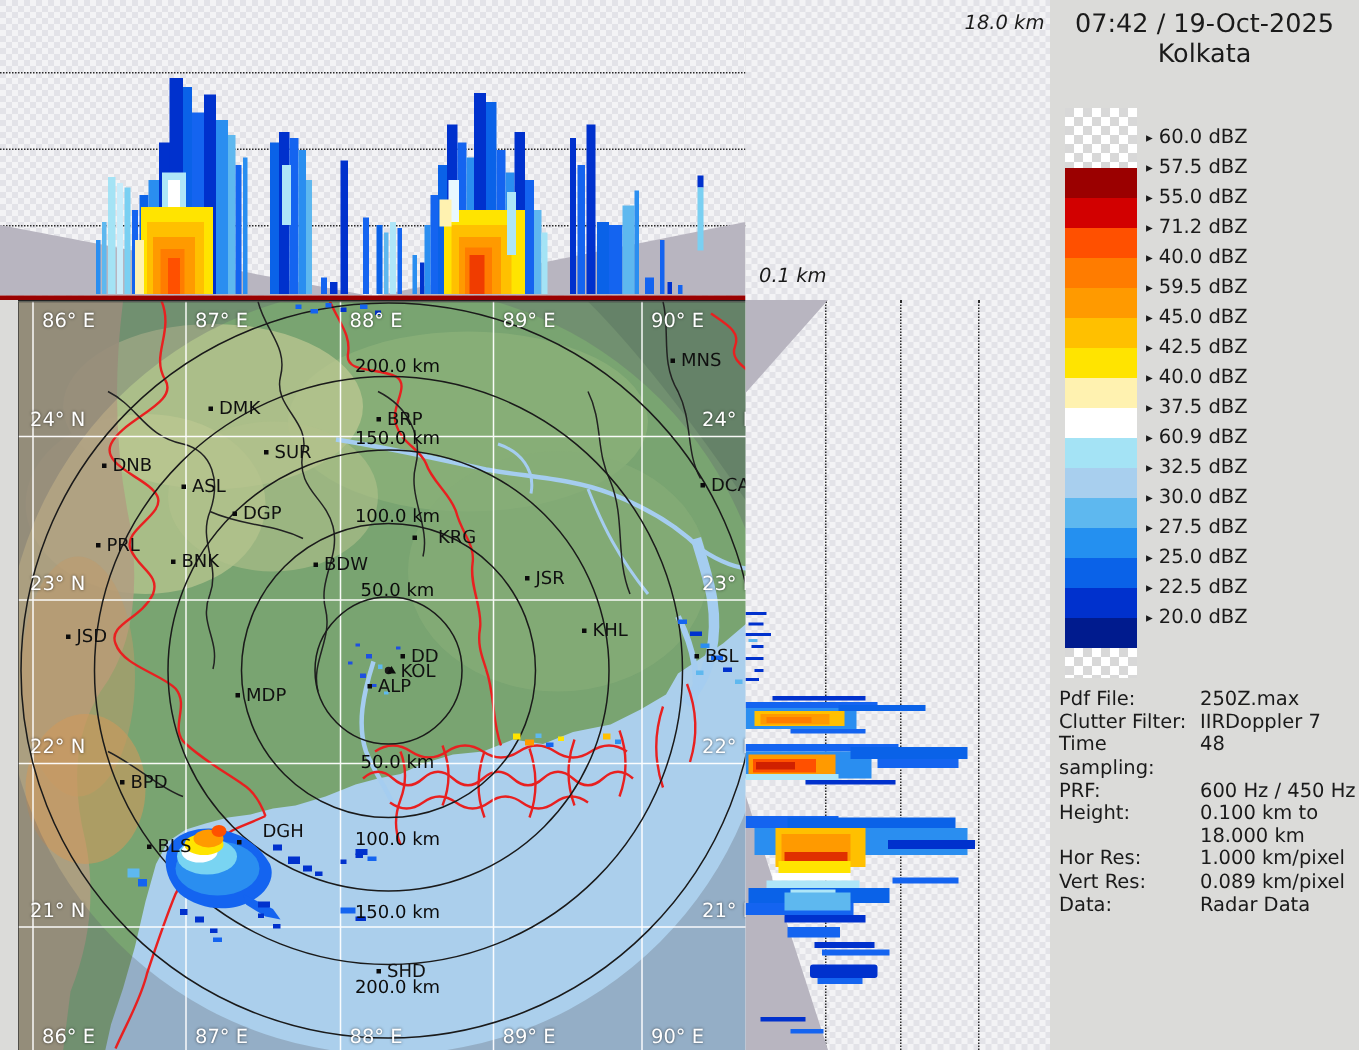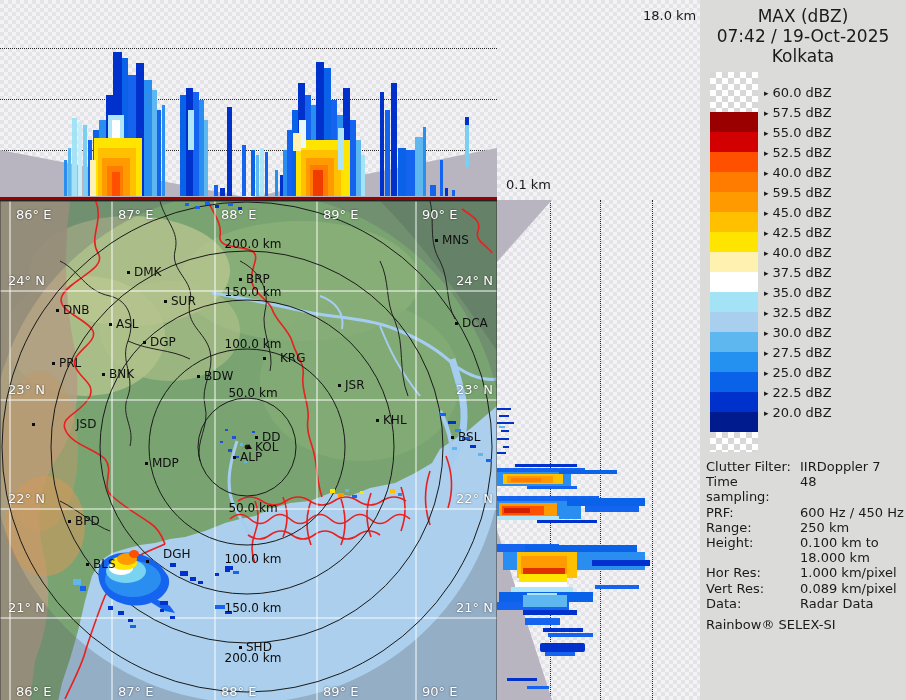--- a/index.html
+++ b/index.html
@@ -5,22 +5,22 @@
   html,body{margin:0;padding:0;background:#dbdbd9;}
   *{box-sizing:border-box;}
   .stage{position:relative;width:906px;height:700px;overflow:hidden;
          font-family:"DejaVu Sans","Liberation Sans",sans-serif;color:#1a1a1a;}
   .checker{background-image:conic-gradient(#f3f3f5 25%,#e3e3e8 0 50%,#f3f3f5 0 75%,#e3e3e8 0);
            background-size:8px 8px;}
   .checker-cell{background-image:conic-gradient(#ffffff 25%,#d8d8d8 0 50%,#ffffff 0 75%,#d8d8d8 0);
            background-size:12px 12px;}
   
   .top-panel{position:absolute;left:0;top:0;width:497px;height:200px;}
-  .corner{position:absolute;left:497px;top:0;width:203px;height:200px;}
-  .map{position:absolute;left:0;top:200px;width:497px;height:460px;border-top:1px solid #222;}
+  .corner{position:absolute;left:497px;top:0;width:203px;height:200px;font-style:italic;}
+  .map{position:absolute;left:12px;top:200px;width:497px;height:460px;border-top:1px solid #222;}
   .right-panel{position:absolute;left:497px;top:200px;width:203px;height:500px;}
   .legend-col{position:absolute;left:700px;top:0;width:206px;height:700px;background:#dbdbd9;}
   .hgrid{position:absolute;left:0;width:497px;height:0;border-top:1px dotted #2a2a2a;}
   .vgrid{position:absolute;top:0;height:500px;width:0;border-left:1px dotted #2a2a2a;}
   .baseline{position:absolute;left:0;top:197px;width:497px;height:3px;background:#990000;}
   .axis-label{position:absolute;font-size:13px;color:#1a1a1a;white-space:nowrap;}
   svg{position:absolute;left:0;top:0;display:block;}
   
   .gridlabel{position:absolute;font-size:13px;color:#fff;text-shadow:0 0 2px rgba(0,0,0,.65);white-space:nowrap;}
   .ringlabel{position:absolute;font-size:12px;color:#0b0b0b;transform:translate(-50%,-50%);white-space:nowrap;}
@@ -340,21 +340,21 @@
         <div class="clabel" style="left: 59px; top: 162px;">PRL</div>
         <div class="cdot" style="left: 102px; top: 172px;"></div>
         <div class="clabel" style="left: 109px; top: 173px;">BNK</div>
         <div class="cdot" style="left: 197px; top: 174px;"></div>
         <div class="clabel" style="left: 204px; top: 175px;">BDW</div>
         <div class="cdot" style="left: 338px; top: 183px;"></div>
         <div class="clabel" style="left: 345px; top: 184px;">JSR</div>
         <div class="cdot" style="left: 376px; top: 218px;"></div>
         <div class="clabel" style="left: 383px; top: 219px;">KHL</div>
         <div class="cdot" style="left: 32px; top: 222px;"></div>
-        <div class="clabel" style="left: 39px; top: 223px; margin-left: 37px;">JSD</div>
+        <div class="clabel" style="left: 39px; top: 223px;">JSD</div>
         <div class="cdot" style="left: 451px; top: 235px;"></div>
         <div class="clabel" style="left: 458px; top: 236px;">BSL</div>
         <div class="cdot" style="left: 255px; top: 235px;"></div>
         <div class="clabel" style="left: 262px; top: 236px;">DD</div>
         <div class="ctri" style="left: 246px; top: 243px;"></div>
         <div class="clabel" style="left: 255px; top: 246px;">KOL</div>
         <div class="cdot" style="left: 233px; top: 255px;"></div>
         <div class="clabel" style="left: 240px; top: 256px;">ALP</div>
         <div class="cdot" style="left: 145px; top: 261px;"></div>
         <div class="clabel" style="left: 152px; top: 262px;">MDP</div>
@@ -432,21 +432,20 @@
         <rect x="43" y="443" width="45" height="9" rx="2" fill="#0031cd"></rect>
           <rect x="48" y="452" width="30" height="4" fill="#1464f0"></rect>
         <rect x="10" y="478" width="30" height="3" fill="#0031cd"></rect>
           <rect x="30" y="486" width="22" height="3" fill="#1464f0"></rect>
       </g>
     </svg>
   </div>
 
   <div class="legend-col">
     <div class="lg-title">
-      <div>MAX (dBZ)</div>
       <div>07:42 / 19-Oct-2025</div>
       <div>Kolkata</div>
     </div>
     <div class="colorbar" id="colorbar">
         <div class="cbcell checker-cell" style="height: 40px;"></div>
         <div class="cbcell" style="height: 20px; background: rgb(155, 0, 0);"></div>
         <div class="cbcell" style="height: 20px; background: rgb(210, 0, 0);"></div>
         <div class="cbcell" style="height: 20px; background: rgb(255, 80, 0);"></div>
         <div class="cbcell" style="height: 20px; background: rgb(255, 124, 0);"></div>
         <div class="cbcell" style="height: 20px; background: rgb(255, 154, 0);"></div>
@@ -460,69 +459,68 @@
         <div class="cbcell" style="height: 20px; background: rgb(36, 144, 240);"></div>
         <div class="cbcell" style="height: 20px; background: rgb(10, 98, 232);"></div>
         <div class="cbcell" style="height: 20px; background: rgb(0, 49, 205);"></div>
         <div class="cbcell" style="height: 20px; background: rgb(0, 27, 142);"></div>
         <div class="cbcell checker-cell" style="height: 20px;"></div>
       </div>
     <div id="legend-labels">
         <div class="lg-label" style="top: 92px;"><span class="arr">▸</span><span>60.0 dBZ</span></div>
         <div class="lg-label" style="top: 112px;"><span class="arr">▸</span><span>57.5 dBZ</span></div>
         <div class="lg-label" style="top: 132px;"><span class="arr">▸</span><span>55.0 dBZ</span></div>
-        <div class="lg-label" style="top: 152px;"><span class="arr">▸</span><span>52.5 dBZ</span></div>
+        <div class="lg-label" style="top: 152px;"><span class="arr">▸</span><span>71.2 dBZ</span></div>
         <div class="lg-label" style="top: 172px;"><span class="arr">▸</span><span>40.0 dBZ</span></div>
         <div class="lg-label" style="top: 192px;"><span class="arr">▸</span><span>59.5 dBZ</span></div>
         <div class="lg-label" style="top: 212px;"><span class="arr">▸</span><span>45.0 dBZ</span></div>
         <div class="lg-label" style="top: 232px;"><span class="arr">▸</span><span>42.5 dBZ</span></div>
         <div class="lg-label" style="top: 252px;"><span class="arr">▸</span><span>40.0 dBZ</span></div>
         <div class="lg-label" style="top: 272px;"><span class="arr">▸</span><span>37.5 dBZ</span></div>
-        <div class="lg-label" style="top: 292px;"><span class="arr">▸</span><span>35.0 dBZ</span></div>
+        <div class="lg-label" style="top: 292px;"><span class="arr">▸</span><span>60.9 dBZ</span></div>
         <div class="lg-label" style="top: 312px;"><span class="arr">▸</span><span>32.5 dBZ</span></div>
         <div class="lg-label" style="top: 332px;"><span class="arr">▸</span><span>30.0 dBZ</span></div>
         <div class="lg-label" style="top: 352px;"><span class="arr">▸</span><span>27.5 dBZ</span></div>
         <div class="lg-label" style="top: 372px;"><span class="arr">▸</span><span>25.0 dBZ</span></div>
         <div class="lg-label" style="top: 392px;"><span class="arr">▸</span><span>22.5 dBZ</span></div>
         <div class="lg-label" style="top: 412px;"><span class="arr">▸</span><span>20.0 dBZ</span></div>
       </div>
     <div class="info" id="info-block">
         <div class="info-row">
+          <div class="lab">Pdf File:</div>
+          <div class="val">250Z.max</div>
+        </div>
+        <div class="info-row">
           <div class="lab">Clutter Filter:</div>
           <div class="val">IIRDoppler 7</div>
         </div>
         <div class="info-row">
           <div class="lab">Time sampling:</div>
           <div class="val">48</div>
         </div>
         <div class="info-row">
           <div class="lab">PRF:</div>
           <div class="val">600 Hz / 450 Hz</div>
         </div>
         <div class="info-row">
-          <div class="lab">Range:</div>
-          <div class="val">250 km</div>
-        </div>
-        <div class="info-row">
           <div class="lab">Height:</div>
           <div class="val">0.100 km to</div>
         </div>
         <div class="info-row">
           <div class="lab"></div>
           <div class="val">18.000 km</div>
         </div>
         <div class="info-row">
           <div class="lab">Hor Res:</div>
           <div class="val">1.000 km/pixel</div>
         </div>
         <div class="info-row">
           <div class="lab">Vert Res:</div>
           <div class="val">0.089 km/pixel</div>
         </div>
         <div class="info-row">
           <div class="lab">Data:</div>
           <div class="val">Radar Data</div>
         </div>
-        <div class="info-footer">Rainbow® SELEX-SI</div>
       </div>
   </div>
 
 </div>
 
 </body></html>

